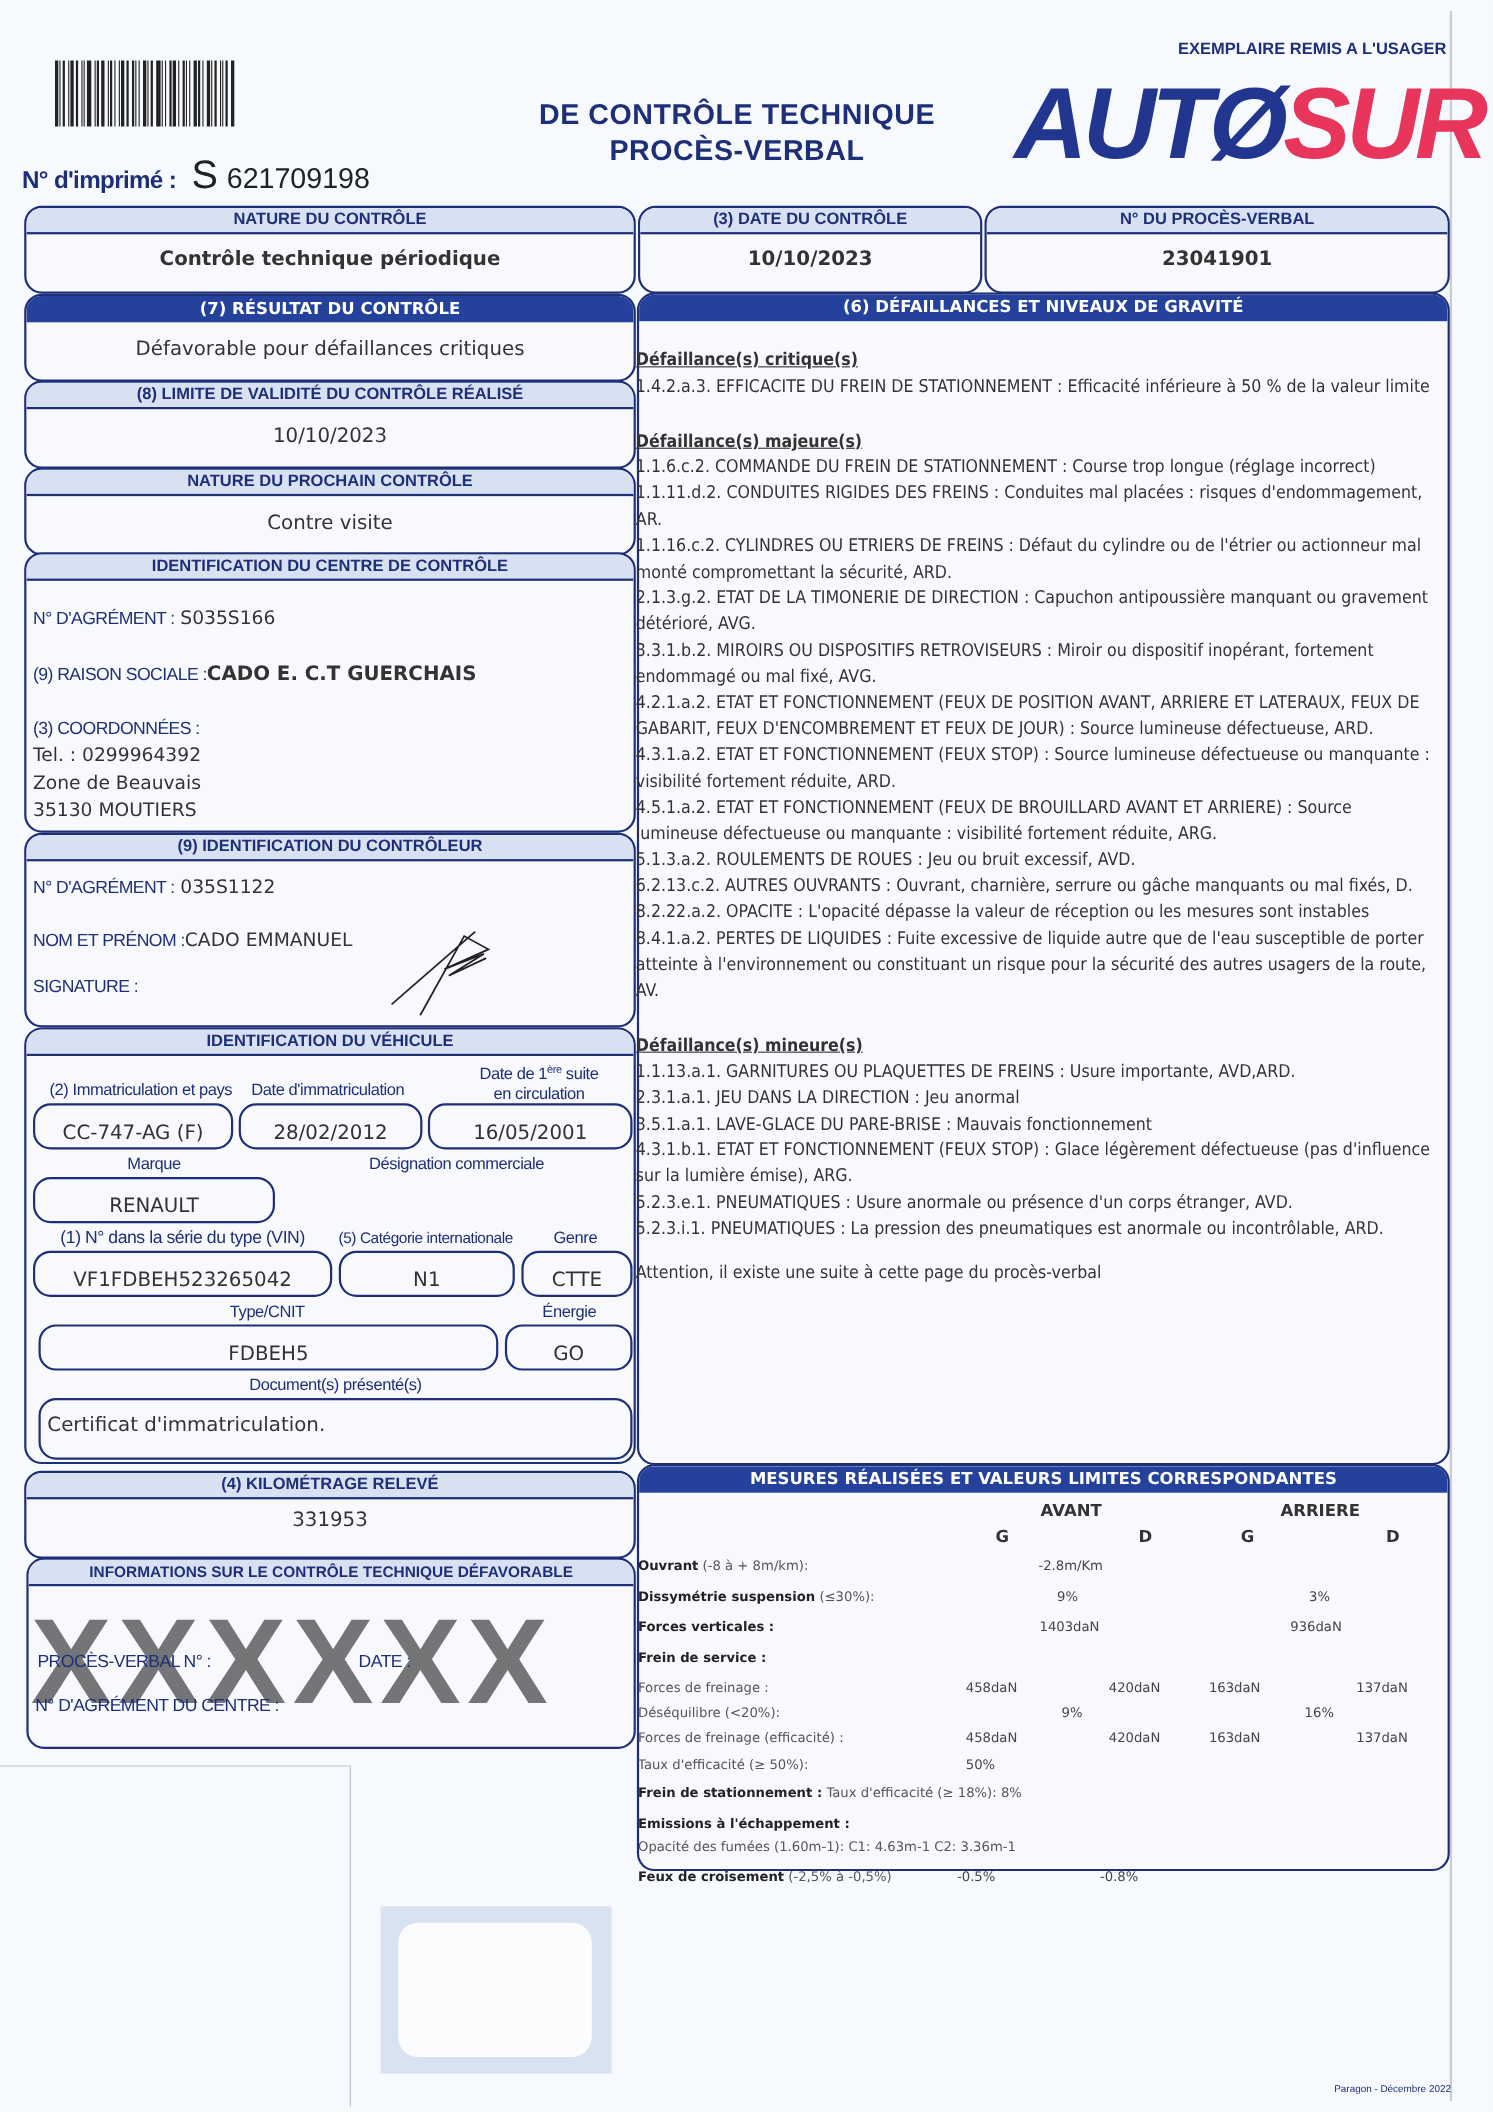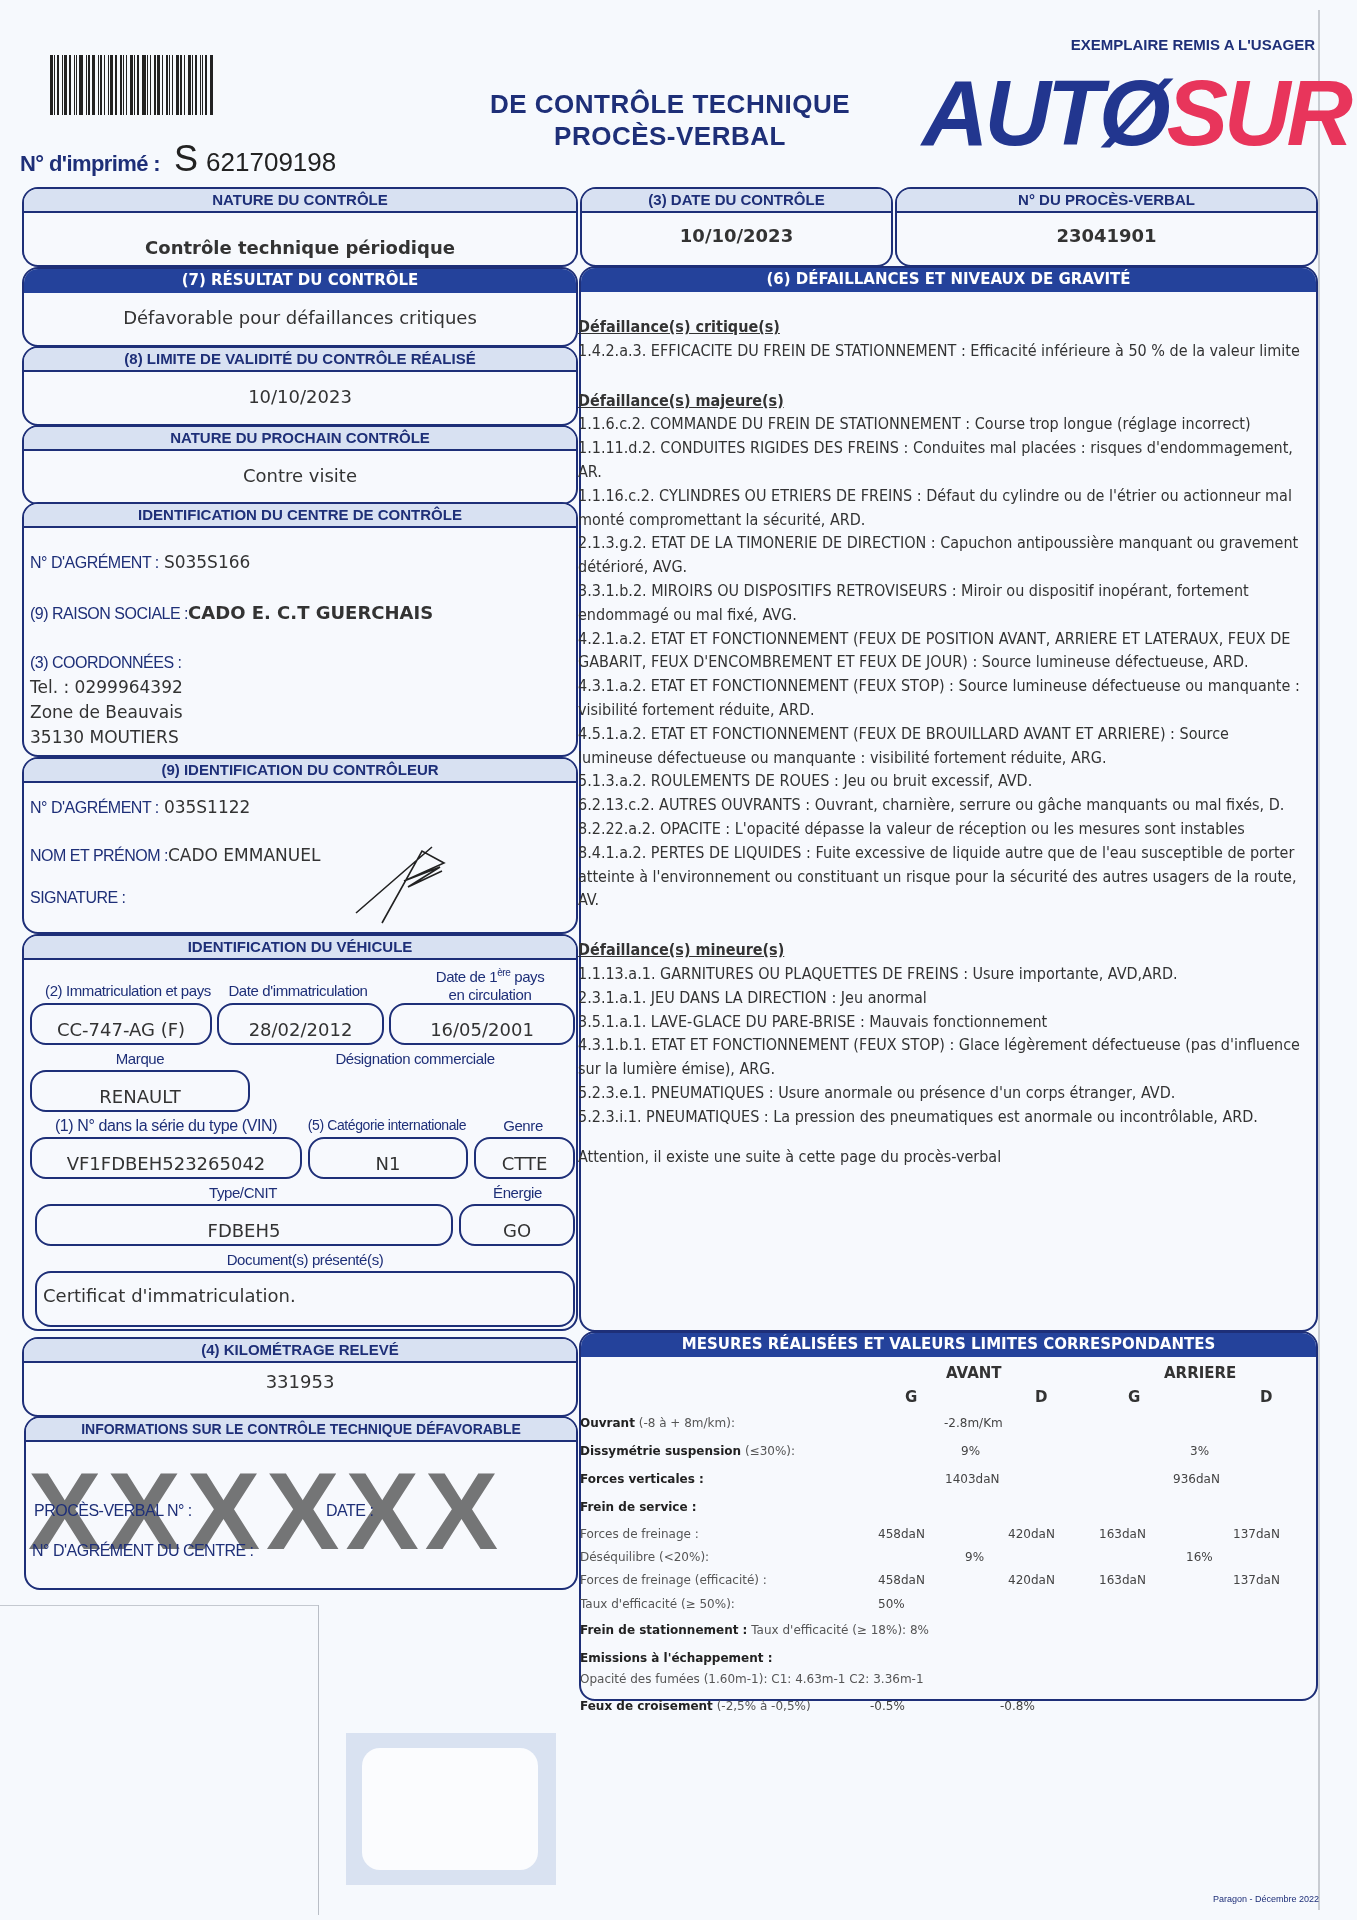--- a/index.html
+++ b/index.html
@@ -116,21 +116,21 @@
   </div>
   <div class="exemplaire">EXEMPLAIRE REMIS A L'USAGER</div>
   <div class="logo">
     <span class="auto">AUT</span>
       <span class="o">Ø</span>
       <span class="sur">SUR</span>
   </div>
 
   <div class="box" style="left:22px;top:187px;width:556px;height:80px;">
     <div class="bh">NATURE DU CONTRÔLE</div>
-    <div class="bv" style="padding-top:24px;font-weight:bold;font-size:18px;">Contrôle technique périodique</div>
+    <div class="bv" style="padding-top:12px;font-weight:bold;font-size:18px;">Contrôle technique périodique</div>
   </div>
   <div class="box" style="left:580px;top:187px;width:313px;height:80px;">
     <div class="bh">(3) DATE DU CONTRÔLE</div>
     <div class="bv" style="padding-top:12px;font-weight:bold;">10/10/2023</div>
   </div>
   <div class="box" style="left:895px;top:187px;width:423px;height:80px;">
     <div class="bh">N° DU PROCÈS-VERBAL</div>
     <div class="bv" style="padding-top:12px;font-weight:bold;">23041901</div>
   </div>
 
@@ -179,21 +179,21 @@
     </svg>
   </div>
 
   <div class="box" style="left:22px;top:934px;width:556px;height:397px;">
     <div class="bh">IDENTIFICATION DU VÉHICULE</div>
   </div>
 
   <div class="flabel" style="left:38px;top:982px;width:180px;">(2) Immatriculation et pays</div>
   <div class="flabel" style="left:218px;top:982px;width:160px;">Date d'immatriculation</div>
   <div class="flabel" style="left:410px;top:964px;width:160px;line-height:18px;">
-    <div><span>Date de 1</span><sup style="font-size:10px;">ère</sup><span> pays</span></div>
+    <div><span>Date de 1</span><sup style="font-size:10px;">ère</sup><span> suite</span></div>
     <div>en circulation</div>
   </div>
   <div class="field" style="left:30px;top:1003px;width:182px;height:42px;">CC-747-AG (F)</div>
   <div class="field" style="left:217px;top:1003px;width:167px;height:42px;">28/02/2012</div>
   <div class="field" style="left:389px;top:1003px;width:186px;height:42px;">16/05/2001</div>
 
   <div class="flabel" style="left:30px;top:1050px;width:220px;">Marque</div>
   <div class="flabel" style="left:255px;top:1050px;width:320px;">Désignation commerciale</div>
   <div class="field" style="left:30px;top:1070px;width:220px;height:42px;">RENAULT</div>
 

